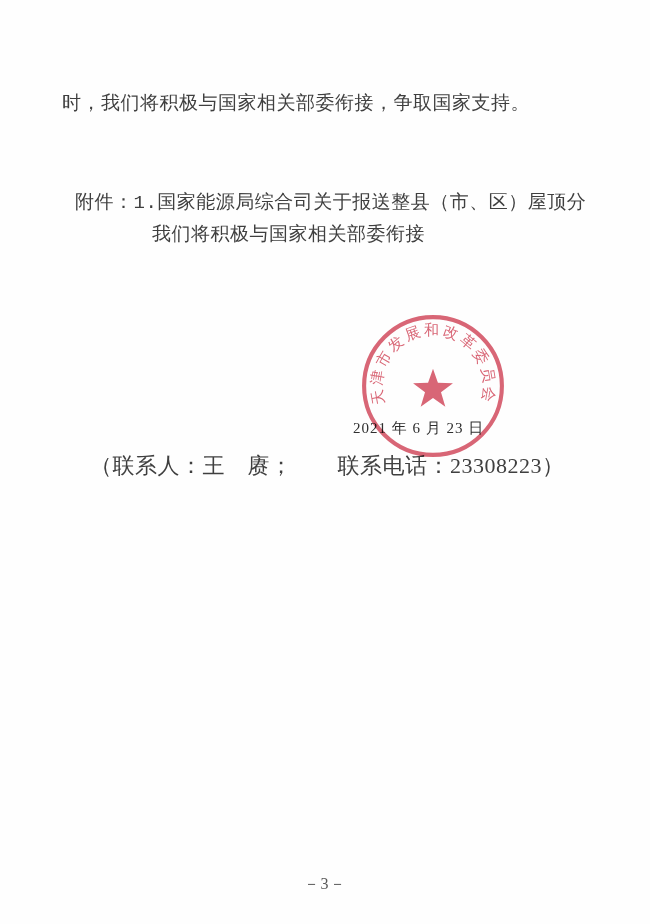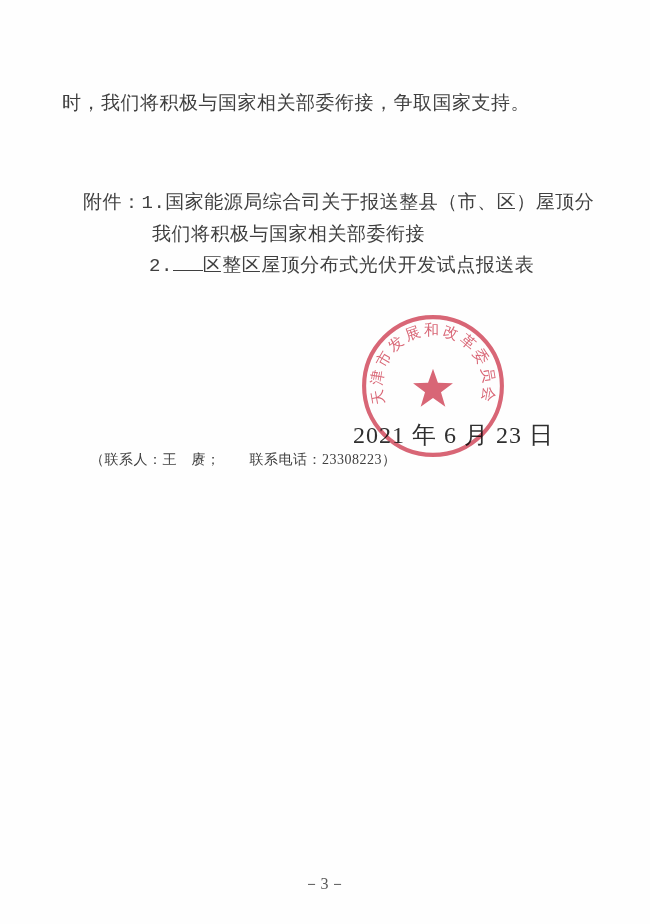--- a/index.html
+++ b/index.html
@@ -19,45 +19,45 @@
   .doc-line {
     position: absolute;
     font-size: 19px;
     letter-spacing: 0.5px;
     white-space: nowrap;
     color: #3f3f3f;
     font-family: Liberation Mono, monospace;
   }
   .body-line-1 { left: 62px;  top: 90px; }
   .body-line-2 { left: 96px;  top: 121px; }
-  .attach-line-1 { left: 83px;  top: 189px; }
+  .attach-line-1 { left: 75px;  top: 189px; }
   .attach-line-2 { left: 152px; top: 221px; }
   .attach-line-3 { left: 149px; top: 252px; }
   .blank-underline {
     display: inline-block;
     width: 30px;
     height: 17px;
     border-bottom: 1.5px solid #3f3f3f;
     vertical-align: baseline;
   }
   .date-line {
     position: absolute;
     left: 353px;
     top: 419px;
-    font-size: 24px;
+    font-size: 15px;
     letter-spacing: 1px;
     white-space: nowrap;
     color: #2f2f2f;
     z-index: 1;
   }
   .contact-line {
     position: absolute;
     left: 90px;
     top: 451px;
-    font-size: 14px;
+    font-size: 22px;
     letter-spacing: 0.5px;
     white-space: nowrap;
     color: #3f3f3f;
   }
   .seal {
     position: absolute;
     left: 360px;
     top: 313px;
     width: 146px;
     height: 146px;
@@ -81,21 +81,20 @@
 
 <div class="page">
 
   <div class="doc-line body-line-1">时，我们将积极与国家相关部委衔接，争取国家支持。</div>
 
 
   <div class="doc-line attach-line-1">附件：1.国家能源局综合司关于报送整县（市、区）屋顶分</div>
 
   <div class="doc-line attach-line-2">我们将积极与国家相关部委衔接</div>
 
-  <div class="doc-line attach-line-3"><span>2.</span><span class="blank-underline"></span><span>区整区屋顶分布式光伏开发试点报送表</span></div>
 
   <div class="date-line">2021 年 6 月 23 日</div>
 
   <svg class="seal" viewBox="0 0 160 160" aria-hidden="true">
     <circle cx="80" cy="80" r="75.5" fill="none" stroke="#d34b5e" stroke-width="4.5"></circle>
     <path id="seal-text-arc" d="M 26.5 96.4 A 56 56 0 1 1 133.5 96.4" fill="none"></path>
     <text font-size="16.5" letter-spacing="3" fill="#d34b5e" font-family="Liberation Serif, DejaVu Serif, serif">
       <textPath href="#seal-text-arc" startOffset="50%" text-anchor="middle">天津市发展和改革委员会</textPath>
     </text>
     <path fill="#d34b5e" d="M 80 61

